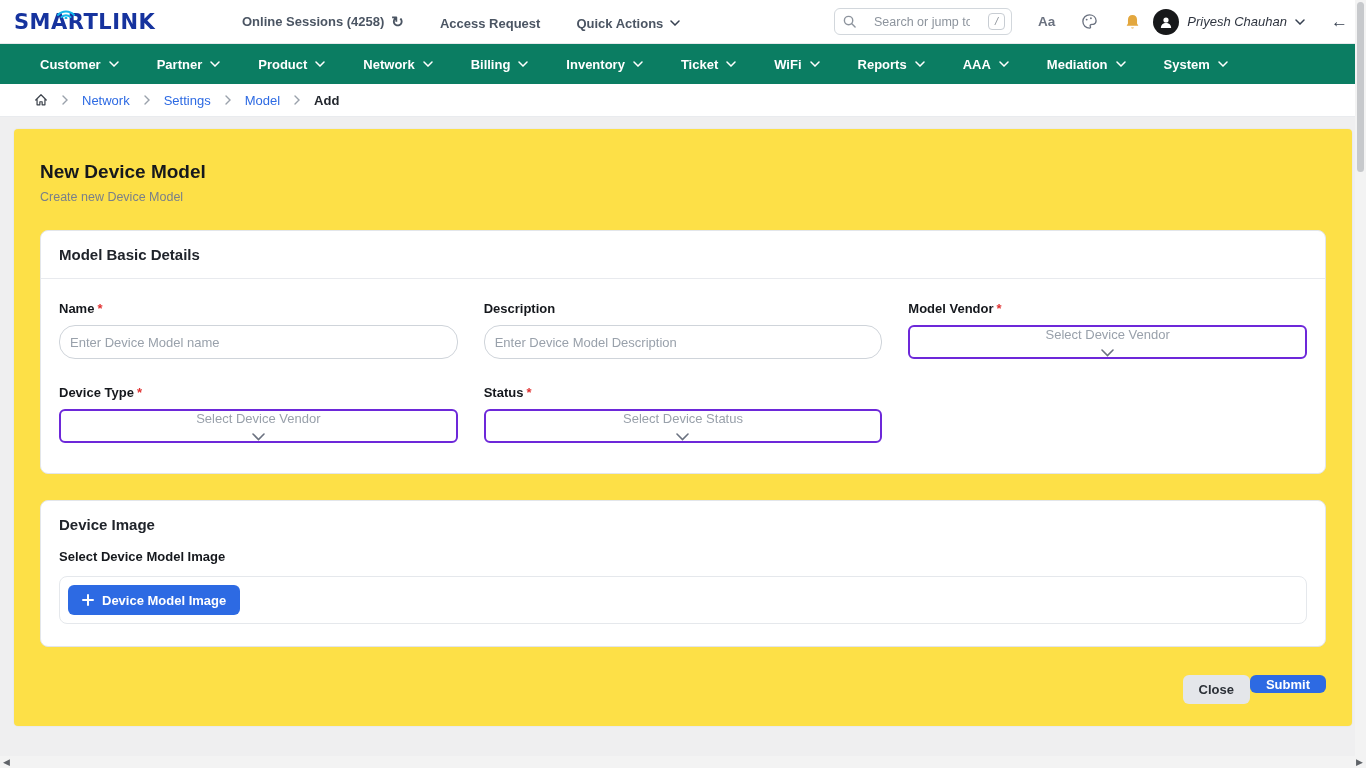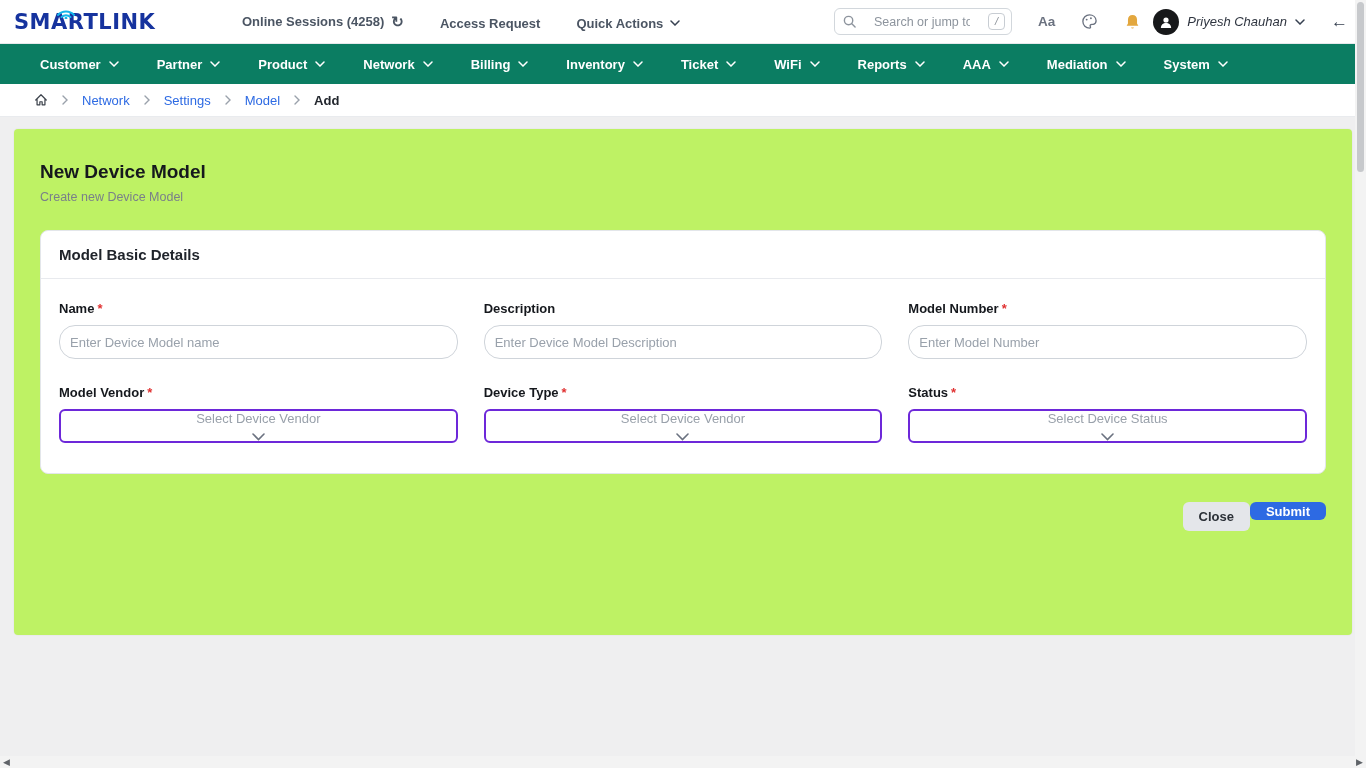--- a/index.html
+++ b/index.html
@@ -63,21 +63,21 @@
     height: 33px; background: #ffffff; border-bottom: 1px solid #e9ebee;
     display: flex; align-items: center; padding: 0 0 0 34px; gap: 14px;
   }
   .crumb-link { font-size: 13px; color: #2d6ae3; cursor: pointer; }
   .crumb-current { font-size: 13px; color: #23272e; font-weight: 600; }
   .crumb-sep { display: flex; align-items: center; }
 
   
   .content-area { padding: 12px 14px; }
   .panel {
-    background: #bef264; border-radius: 4px; min-height: 506px;
+    background: #fde047; border-radius: 4px; min-height: 506px;
     padding: 32px 26px 22px 26px; box-shadow: 0 0 0 1px rgba(0,0,0,0.02);
   }
   .page-title { font-size: 19px; font-weight: 700; color: #15181d; }
   .page-subtitle { font-size: 12.5px; color: #7a8089; margin-top: 7px; }
 
   .card { border: 1px solid #e3e6ea; border-radius: 8px; margin-top: 26px; background: #fff; }
   .card-header {
     padding: 15px 18px; font-size: 15px; font-weight: 600; color: #20242b;
     border-bottom: 1px solid #e8eaee;
   }
@@ -319,24 +319,20 @@
           <div class="field">
             <label><span>Name</span><span class="req">*</span></label>
             <input placeholder="Enter Device Model name" style="">
           </div>
 
           <div class="field">
             <label><span>Description</span></label>
             <input placeholder="Enter Device Model Description" style="">
           </div>
 
-          <div class="field">
-            <label><span>Model Number</span><span class="req">*</span></label>
-            <input placeholder="Enter Model Number" style="">
-          </div>
 
           <div class="field">
             <label><span>Model Vendor</span><span class="req">*</span></label>
             <div class="fake-select">
               <span>Select Device Vendor</span>
               <svg width="13" height="8" viewBox="0 0 13 8">
                   <path d="M1 1l5.5 5.5L12 1" stroke="#6b7280" stroke-width="1.6" fill="none" stroke-linecap="round"></path>
                 </svg>
             </div>
           </div>
@@ -358,20 +354,35 @@
               <svg width="13" height="8" viewBox="0 0 13 8">
                   <path d="M1 1l5.5 5.5L12 1" stroke="#6b7280" stroke-width="1.6" fill="none" stroke-linecap="round"></path>
                 </svg>
             </div>
           </div>
 
         </div>
       </div>
     </div>
 
+    <div class="card no-divider device-image">
+      <div class="card-header">Device Image</div>
+      <div class="card-body">
+        <div class="img-label">Select Device Model Image</div>
+        <div class="upload-box">
+          <button class="blue-btn">
+            <svg width="12" height="12" viewBox="0 0 12 12">
+                <line x1="6" y1="1" x2="6" y2="11" stroke="#ffffff" stroke-width="2" stroke-linecap="round"></line>
+                <line x1="1" y1="6" x2="11" y2="6" stroke="#ffffff" stroke-width="2" stroke-linecap="round"></line>
+              </svg>
+            <span>Device Model Image</span>
+          </button>
+        </div>
+      </div>
+    </div>
 
     <div class="footer-actions">
       <button class="btn-close">Close</button>
       <button class="btn-submit">Submit</button>
     </div>
   </div>
 </div>
 
 <div class="vscroll-track">
   <div class="vscroll-thumb"></div>

